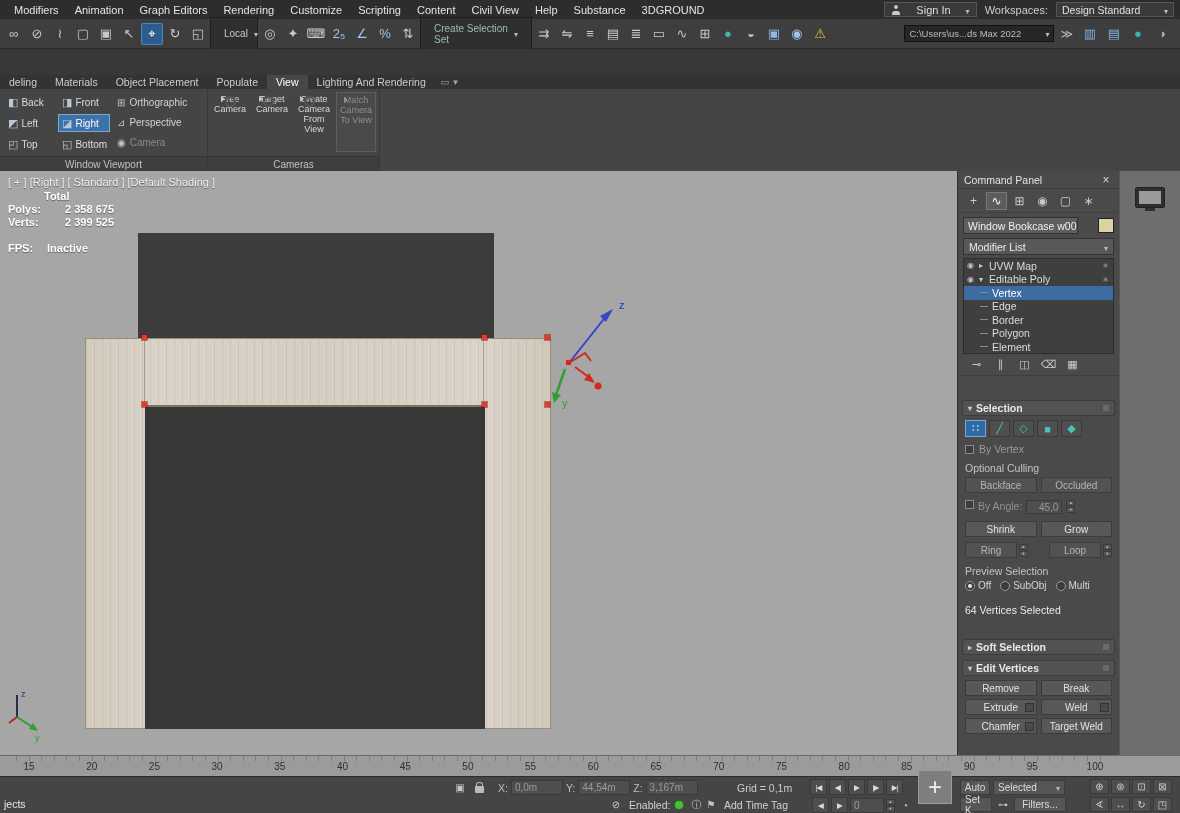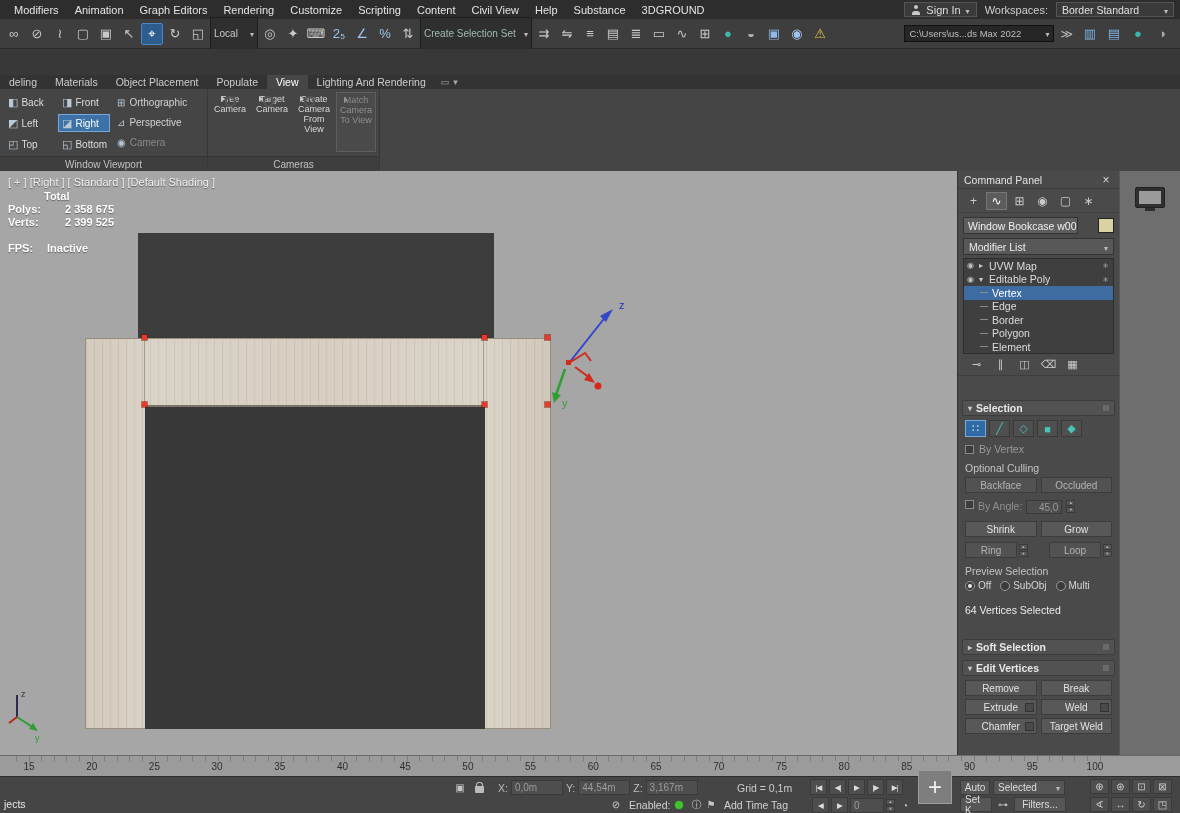--- a/index.html
+++ b/index.html
@@ -5,33 +5,33 @@
 *{margin:0;padding:0;box-sizing:border-box}
 html,body{width:1180px;height:813px;overflow:hidden;background:#3d3d3d;
 font-family:"Liberation Sans",sans-serif;font-size:11px;color:#ddd;user-select:none}
 #app{position:relative;width:1180px;height:813px;background:#3d3d3d}
 
 
 .menubar{position:absolute;top:0;left:0;right:0;height:19px;background:#2d2d2d;display:flex;align-items:center;padding:0 6px}
 .menu-items{display:flex;align-items:center}
 .mi{padding:2px 8px;color:#e4e4e4;font-size:11px;white-space:nowrap}
 .menubar-right{margin-left:auto;display:flex;align-items:center;gap:8px}
-.signin{display:flex;align-items:center;gap:5px;background:#3a3a3a;border:1px solid #555;height:15px;padding:0 6px}
+.signin{display:flex;align-items:center;gap:15px;background:#3a3a3a;border:1px solid #555;height:15px;padding:0 6px}
 .person{width:10px;height:10px;position:relative}
 .person::before{content:"";position:absolute;top:0;left:3px;width:4px;height:4px;border-radius:50%;background:#c8c8c8}
 .person::after{content:"";position:absolute;bottom:0;left:1px;width:8px;height:4px;border-radius:3px 3px 0 0;background:#c8c8c8}
 .caret::after{content:"▾";font-size:8px;color:#bbb}
 .ws-label{color:#cfcfcf}
 .ws-drop{display:flex;align-items:center;justify-content:space-between;background:#3a3a3a;border:1px solid #555;height:15px;width:118px;padding:0 5px;font-size:10.5px;color:#e0e0e0}
 
 
 .toolbar{position:absolute;top:19px;left:0;right:0;height:30px;background:#3e3e3e;border-bottom:1px solid #2b2b2b;display:flex;align-items:center;padding:0 3px;gap:1px}
 .tbtn{width:22px;height:22px;display:flex;align-items:center;justify-content:center;color:#c9c9c9;font-size:13px;border:1px solid transparent;border-radius:2px;flex:0 0 auto}
 .tbtn.on{background:#2d5d8d;border-color:#4a86c2;color:#fff}
-.tdrop{height:34px;background:#2f2f2f;border:1px solid #1e1e1e;display:flex;align-items:center;justify-content:space-between;gap:6px;color:#c9c9c9;font-size:10px;padding:0 3px;flex:0 0 auto}
+.tdrop{height:34px;background:#2f2f2f;border:1px solid #1e1e1e;display:flex;align-items:center;justify-content:space-between;gap:6px;color:#c9c9c9;font-size:10px;padding:0 13px;flex:0 0 auto}
 .tdrop.local{width:48px}
 .tdrop.selset{width:112px;color:#9fb9b4}
 .tb-right{margin-left:auto;display:flex;align-items:center;gap:4px;padding-right:4px}
 .pathfield{width:150px;height:17px;background:#262626;border:1px solid #111;color:#bdbdbd;font-size:9.5px;display:flex;align-items:center;justify-content:space-between;padding:0 4px;white-space:nowrap;overflow:hidden}
 .chev{color:#bbb;font-size:12px;padding:0 2px}
 
 
 .band{position:absolute;top:49px;left:0;right:0;height:26px;background:#383838}
 .rtabs{position:absolute;top:75px;left:0;right:0;height:14px;background:#333;display:flex;align-items:stretch}
 .rtab{padding:1px 9px;font-size:10.5px;color:#cccccc;display:flex;align-items:center}
@@ -189,21 +189,21 @@
         <span class="mi">3DGROUND</span>
       </div>
     <div class="menubar-right">
       <div class="signin">
         <span class="person"></span>
         <span>Sign In</span>
         <span class="caret"></span>
       </div>
       <span class="ws-label">Workspaces:</span>
       <div class="ws-drop">
-        <span>Border Standard</span>
+        <span>Design Standard</span>
         <span class="caret"></span>
       </div>
     </div>
   </header>
 
   <div class="toolbar">
     <span style="display:flex;gap:1px">
 
     <span class="tbtn">∞</span>
         <span class="tbtn">⊘</span>

